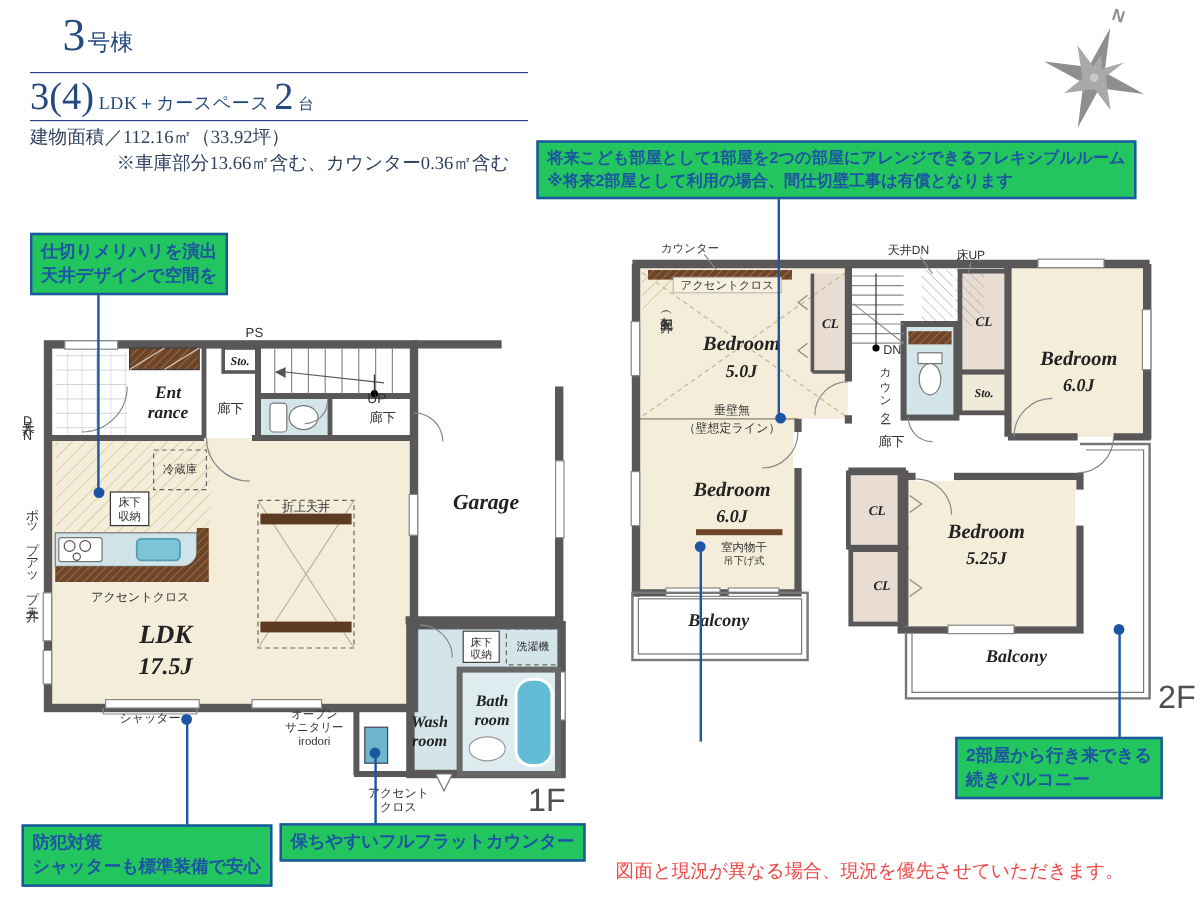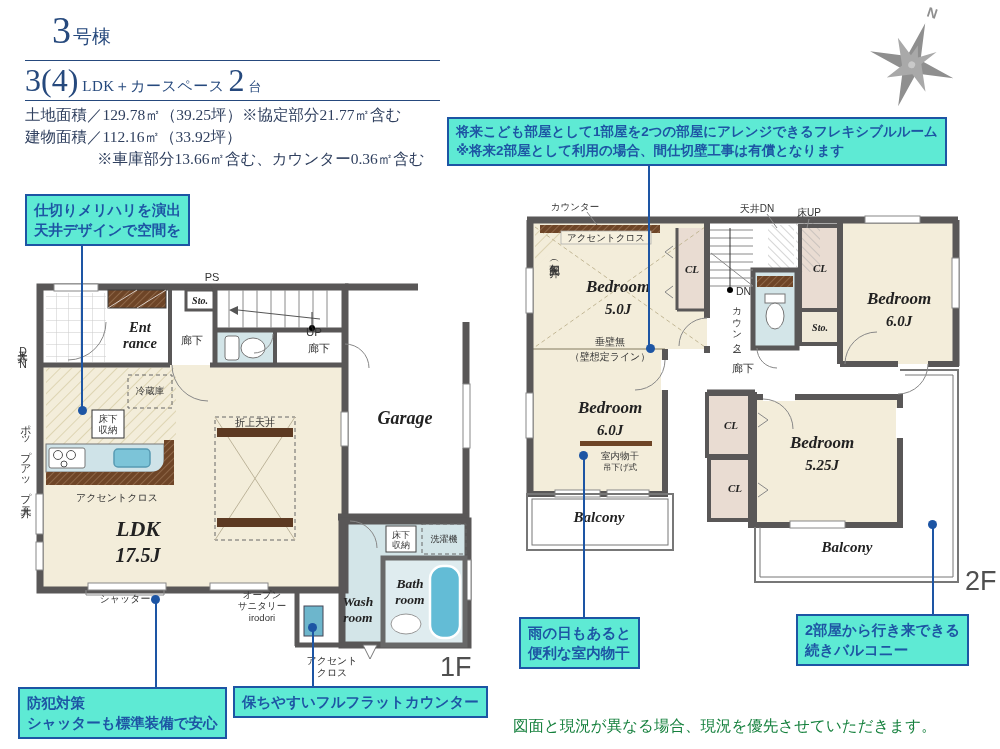--- a/index.html
+++ b/index.html
@@ -14,21 +14,21 @@
   .planRow{position:absolute;left:25px;top:62px;width:415px;text-align:left;color:#26497d;
            font-family:"Liberation Serif","DejaVu Serif",serif;}
   .planRow span{vertical-align:baseline;}
   .planRow .b{font-size:32px;}
   .planRow .m{font-size:15px;letter-spacing:.5px;}
   .planRow .s{font-size:13px;}
   .areas{position:absolute;left:25px;top:104px;color:#30405f;font-size:15.5px;line-height:1.42;
          font-family:"Liberation Serif","DejaVu Serif",serif;white-space:nowrap;}
   .areas .indent{padding-left:72px;}
   
-  .callout{position:absolute;background:#5eead4;border:2px solid #1d55a4;color:#1d55a4;
+  .callout{position:absolute;background:#22c55e;border:2px solid #1d55a4;color:#1d55a4;
            font-weight:bold;padding:4px 7px;line-height:1.38;white-space:nowrap;z-index:6;}
   .co-l{font-size:13.5px;}
   .co-s{font-size:14.5px;}
   .leader{position:absolute;width:2px;background:#1d55a4;z-index:5;}
   .ldot{position:absolute;width:9px;height:9px;border-radius:50%;background:#1d55a4;z-index:5;}
   
   .vlabel{position:absolute;writing-mode:vertical-rl;text-orientation:upright;color:#333;
           letter-spacing:1px;z-index:4;white-space:nowrap;}
   
   svg{position:absolute;z-index:2;}
@@ -38,41 +38,40 @@
   .w4{stroke:#595757;stroke-width:4;fill:none}
   .w3{stroke:#595757;stroke-width:3;fill:none}
   .thin{stroke:#8a8a8a;stroke-width:1;fill:none}
   .rail{stroke:#777;fill:none}
   .arc{stroke:#888;stroke-width:1;fill:none}
   .dash{stroke:#666;stroke-width:1;fill:none;stroke-dasharray:4 3}
   .win{fill:#fff;stroke:#888;stroke-width:1}
   text.jp{font-family:"Liberation Sans","DejaVu Sans",sans-serif;fill:#333}
   text.rm{font-family:"Liberation Serif","DejaVu Serif",serif;font-style:italic;font-weight:bold;fill:#222}
   text.flr{font-family:"Liberation Sans",sans-serif;fill:#4f4f4f}
-  .disclaimer{position:absolute;left:513px;top:716px;font-size:15.5px;color:#15803d;white-space:nowrap;}
+  .disclaimer{position:absolute;left:513px;top:716px;font-size:15.5px;color:#ef4444;white-space:nowrap;}
 </style>
 </head>
 <body>
 
 <div id="page">
 
   <div class="titleRow">
     <span class="big">3</span>
     <span class="suf">号棟</span>
   </div>
   <div class="rule" style="top:60px"></div>
   <div class="planRow">
     <span class="b">3(4)</span>
     <span class="m">LDK＋カースペース</span>
     <span class="b">2</span>
     <span class="s">台</span>
   </div>
   <div class="rule" style="top:100px"></div>
   <div class="areas">
-    <div>土地面積／129.78㎡（39.25坪）※協定部分21.77㎡含む</div>
     <div>建物面積／112.16㎡（33.92坪）</div>
     <div class="indent">※車庫部分13.66㎡含む、カウンター0.36㎡含む</div>
   </div>
 
   <svg style="left:858px;top:0" width="110" height="112" viewBox="-3 -16 113 128">
     <g transform="rotate(18 52 58)">
       <polygon fill="#8f8f8f" points="52,8 60,50 102,58 60,66 52,108 44,66 2,58 44,50"></polygon>
       <polygon fill="#a9a9a9" points="74.6,35.4 62.2,53.8 76.6,82.6 56.2,68.2 29.4,80.6 41.8,62.2 27.4,33.4 47.8,47.8 52,35 56.2,47.8"></polygon>
       <circle cx="52" cy="58" r="4" fill="#c9c9c9"></circle>
       <text x="56" y="0" text-anchor="middle" font-size="16" font-weight="bold" fill="#8f8f8f">N</text>
@@ -404,24 +403,20 @@
   </div>
 
   <div class="leader" style="left:312px;top:627px;height:60px"></div>
   <div class="ldot" style="left:308px;top:623px"></div>
   <div class="callout co-s" style="left:233px;top:686px">
     <div>保ちやすいフルフラットカウンター</div>
   </div>
 
   <div class="leader" style="left:583px;top:455px;height:163px"></div>
   <div class="ldot" style="left:579px;top:451px"></div>
-  <div class="callout co-s" style="left:519px;top:617px">
-    <div>雨の日もあると</div>
-    <div>便利な室内物干</div>
-  </div>
 
   <div class="leader" style="left:932px;top:524px;height:91px"></div>
   <div class="ldot" style="left:928px;top:520px"></div>
   <div class="callout co-s" style="left:796px;top:614px">
     <div>2部屋から行き来できる</div>
     <div>続きバルコニー</div>
   </div>
 
   <div class="disclaimer">図面と現況が異なる場合、現況を優先させていただきます。</div>
 

